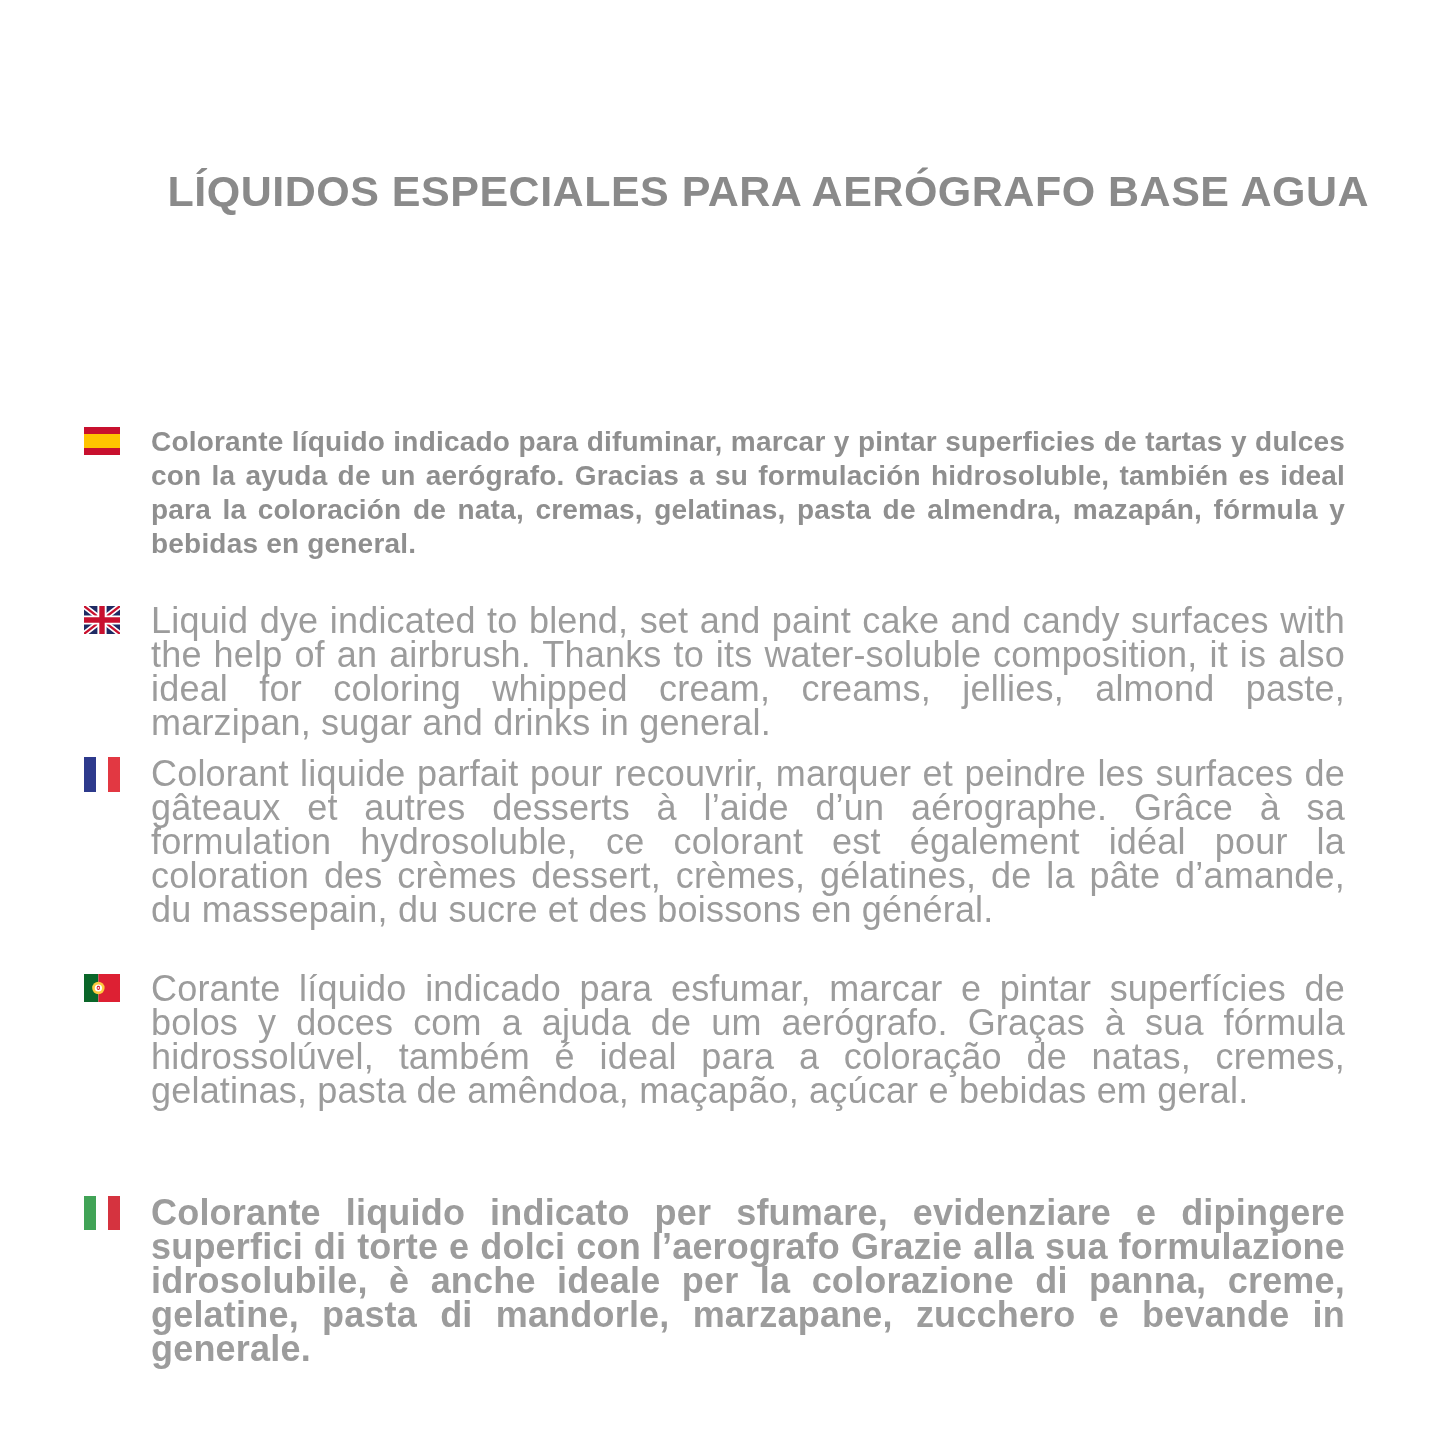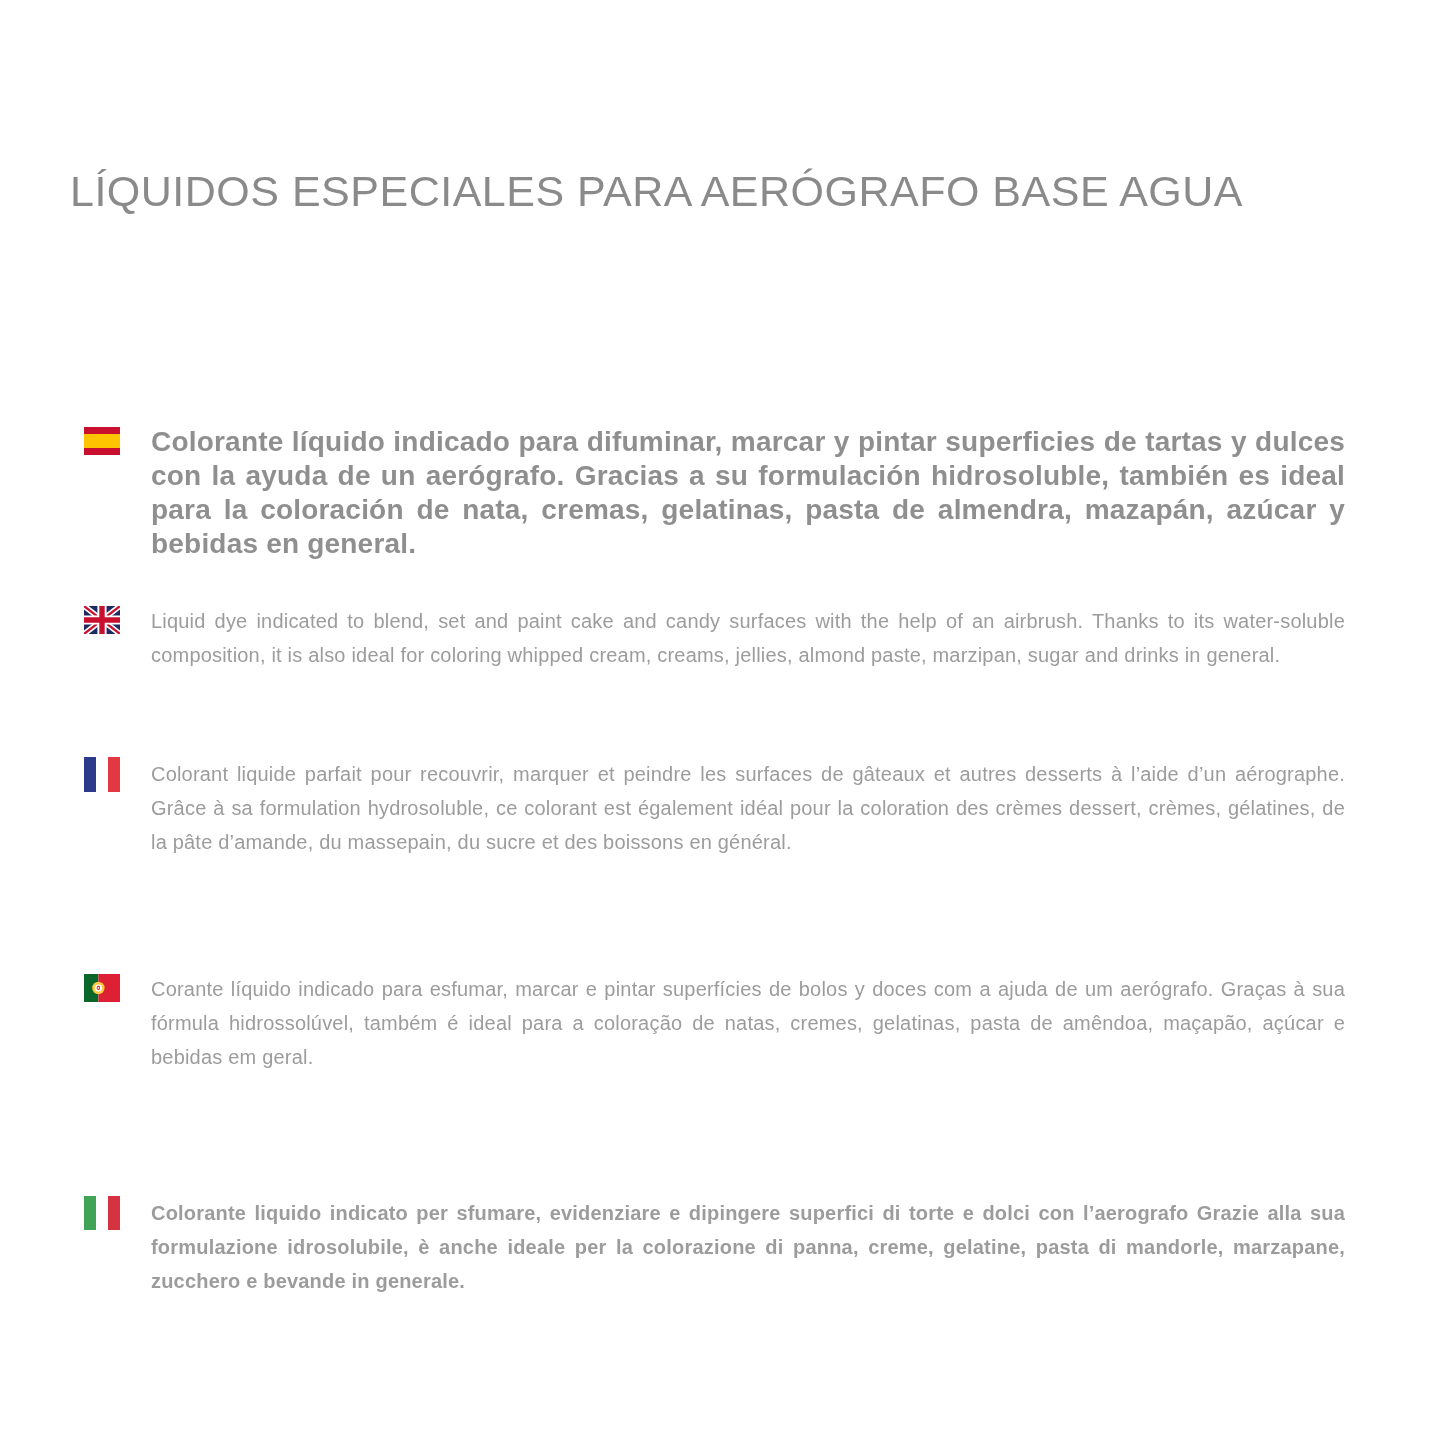--- a/index.html
+++ b/index.html
@@ -14,24 +14,24 @@
   .page {
     position: absolute;
     inset: 0;
     background: #ffffff;
   }
   .title {
     position: absolute;
     left: 70px;
     right: 76px;
     top: 166px;
-    text-align: left;
+    text-align: right;
     font-size: 43px;
     line-height: 50px;
-    font-weight: 400;
+    font-weight: 700;
     letter-spacing: 0.5px;
     color: #8A8A8A;
   }
   .subtitle {
     position: absolute;
     left: 70px;
     right: 70px;
     top: 230px;
     text-align: center;
     font-size: 37px;
@@ -50,21 +50,21 @@
   .section .flag {
     flex: 0 0 36px;
     width: 36px;
     margin-right: 31px;
     margin-top: 2px;
   }
   .section .flag svg { display: block; }
   .section .text {
     flex: 1;
     text-align: justify;
-    font-size: 20px;
+    font-size: 36px;
     line-height: 34px;
     color: #9C9C9C;
     letter-spacing: 0.2px;
   }
   .section.bold .text {
     font-weight: 700;
     font-size: 28px;
     color: #8F8F8F;
   }
   .row-es { top: 425px; }
@@ -82,21 +82,21 @@
   <h1 class="title">LÍQUIDOS ESPECIALES PARA AERÓGRAFO BASE AGUA</h1>
 
 
   <div class="section bold row-es">
     <span class="flag">
       <svg width="36" height="28" viewBox="0 0 36 28" xmlns="http://www.w3.org/2000/svg">
         <rect x="0" y="0" width="36" height="28" fill="#C8102E"></rect>
         <rect x="0" y="7" width="36" height="14" fill="#FFC400"></rect>
       </svg>
     </span>
-    <p class="text">Colorante líquido indicado para difuminar, marcar y pintar superficies de tartas y dulces con la ayuda de un aerógrafo. Gracias a su formulación hidrosoluble, también es ideal para la coloración de nata, cremas, gelatinas, pasta de almendra, mazapán, azúcar y bebidas en general.</p>
+    <p class="text">Colorante líquido indicado para difuminar, marcar y pintar superficies de tartas y dulces con la ayuda de un aerógrafo. Gracias a su formulación hidrosoluble, también es ideal para la coloración de nata, cremas, gelatinas, pasta de almendra, mazapán, fórmula y bebidas en general.</p>
   </div>
 
   <div class="section row-en">
     <span class="flag">
       <svg width="36" height="28" viewBox="0 0 36 28" xmlns="http://www.w3.org/2000/svg">
         <rect x="0" y="0" width="36" height="28" fill="#1F2A63"></rect>
         <path d="M0,0 L36,28 M36,0 L0,28" stroke="#FFFFFF" stroke-width="5.6"></path>
         <path d="M0,0 L36,28 M36,0 L0,28" stroke="#C8102E" stroke-width="2.2"></path>
         <path d="M18,0 L18,28 M0,14 L36,14" stroke="#FFFFFF" stroke-width="9.2"></path>
         <path d="M18,0 L18,28 M0,14 L36,14" stroke="#C8102E" stroke-width="5.4"></path>

